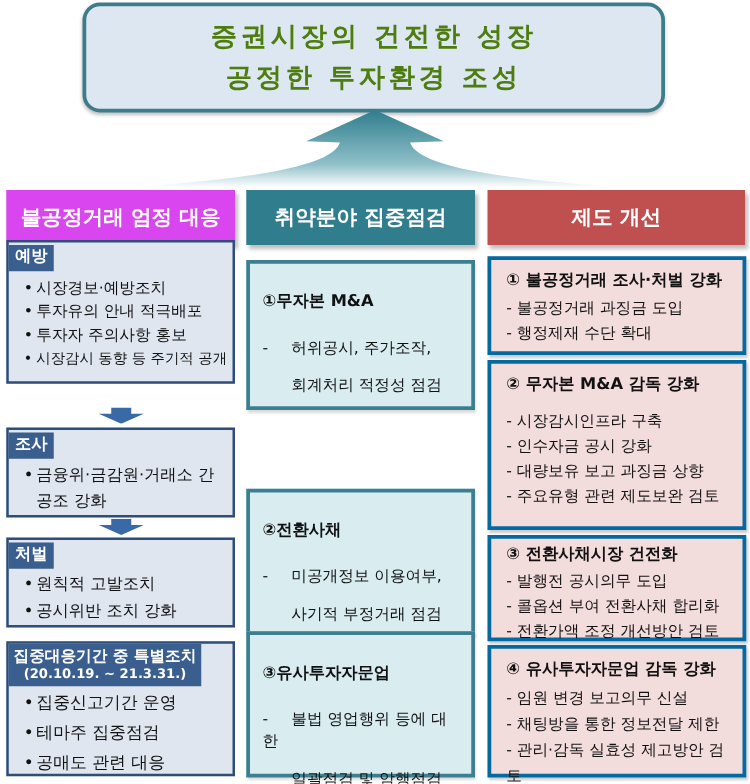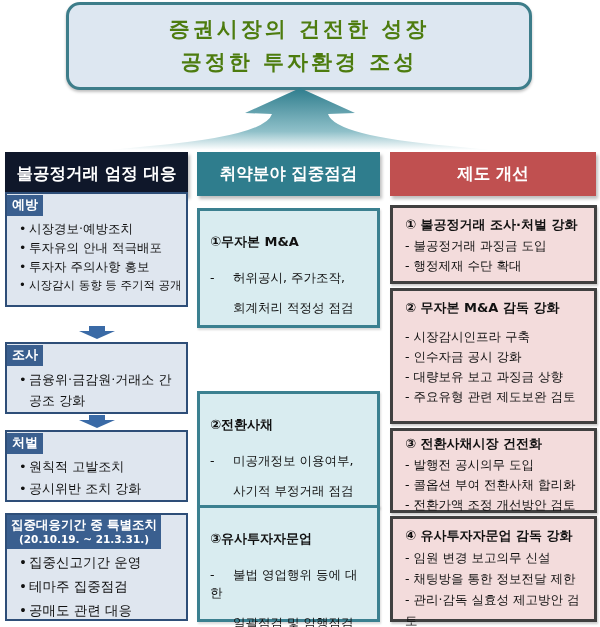--- a/index.html
+++ b/index.html
@@ -12,21 +12,21 @@
             border-radius:14px; display:flex; flex-direction:column; align-items:center; justify-content:center;
             box-shadow:0 2px 3px rgba(0,0,0,0.25); }
   .banner-line { font-size:21px; font-weight:bold; letter-spacing:3px; line-height:33px; color:#4d7c0f; }
 
   
   .big-arrow { left:110px; top:88px; width:380px; height:62px; }
 
   
   .col-header { top:152px; height:44px; display:flex; align-items:center; justify-content:center; color:#fff;
                 font-size:16.5px; font-weight:bold; box-shadow:2px 3px 3px rgba(0,0,0,0.25); }
-  .hdr-left { left:5px; width:183px; background:#0f172a; }
+  .hdr-left { left:5px; width:183px; background:#d946ef; }
   .hdr-mid { left:197px; width:183px; background:#2f7d8d; }
   .hdr-right { left:390px; width:206px; background:#c05050; }
 
   
   .lbox { left:5px; width:183px; background:#dfe6ef; border:2px solid #2e4e78; }
   .ltag { display:inline-block; background:#3a5f8f; color:#fff; font-weight:bold; font-size:13px;
           padding:2px 5px 3px 5px; line-height:16px; }
   .ltag-wide { display:block; background:#3a5f8f; color:#fff; font-weight:bold; text-align:center;
                padding:2px 0 3px 0; margin-right:25px; }
   .ltag-wide .t1 { font-size:12.5px; line-height:16px; display:block; }
@@ -40,21 +40,21 @@
   
   .mbox { left:197px; width:183px; background:#d9ecf0; border:3px solid #3b8090; padding:0 10px;
           box-shadow:1px 2px 2px rgba(0,0,0,0.15); }
   .mtitle { font-size:13px; font-weight:bold; margin-top:22px; line-height:18px; }
   .mline { font-size:12.5px; line-height:18px; }
   .mline.first { margin-top:18px; }
   .mline.cont { padding-left:23px; margin-top:12px; }
   .dash { display:inline-block; width:23px; }
 
   
-  .rbox { left:390px; width:207px; background:#f3dcdc; border:3px solid #404040; padding:4px 8px 0 12px;
+  .rbox { left:390px; width:207px; background:#f3dcdc; border:3px solid #0369a1; padding:4px 8px 0 12px;
           box-shadow:1px 2px 2px rgba(0,0,0,0.2); }
   .rtitle { font-size:13px; font-weight:bold; line-height:22px; }
   .ritem { font-size:12.5px; line-height:20px; }
 </style>
 </head>
 <body>
 
 <div class="abs banner">
   <div class="banner-line">증권시장의 건전한 성장</div>
   <div class="banner-line">공정한 투자환경 조성</div>

